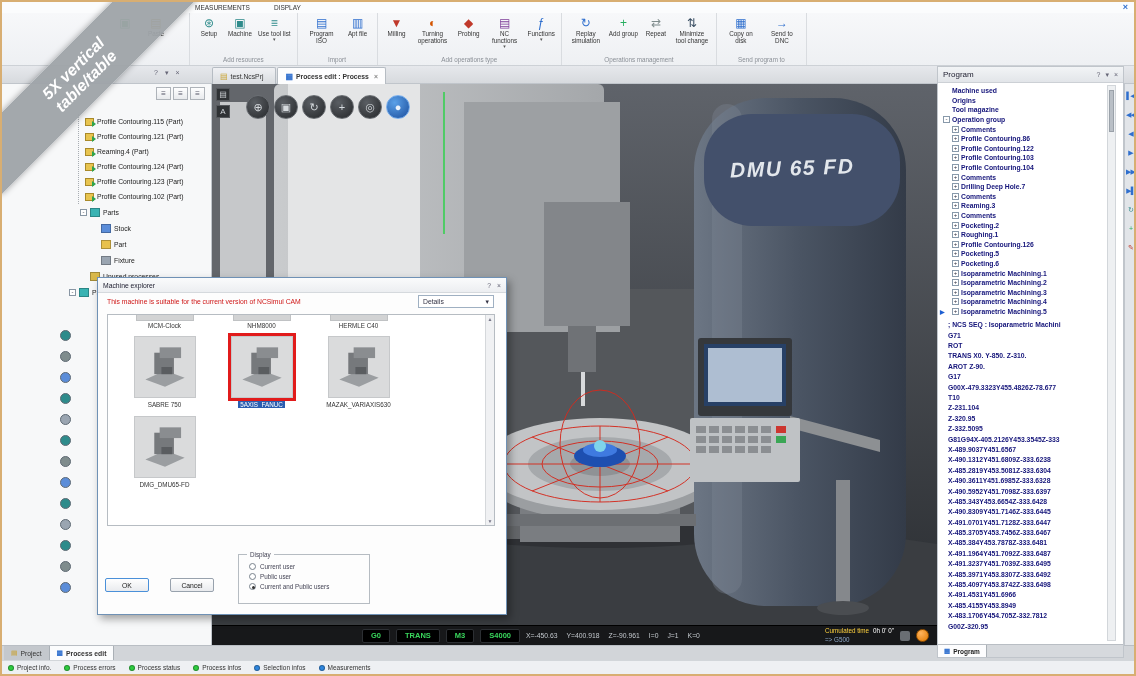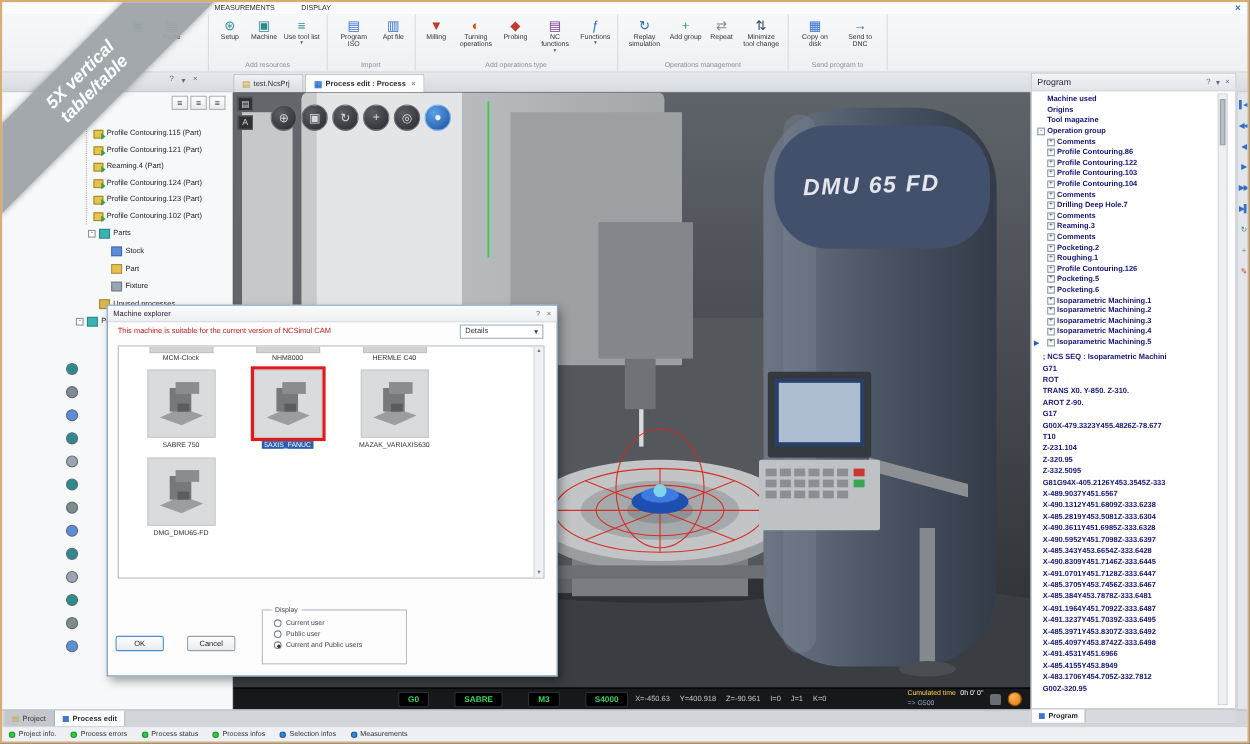--- a/index.html
+++ b/index.html
@@ -51,21 +51,21 @@
 
 
 .viewport{position:absolute;top:82px;left:210px;width:725px;bottom:29px;background:#3a3d41;overflow:hidden}
 .scene-svg{position:absolute;top:0;left:0;width:100%;height:calc(100% - 20px);display:block}
 .vp-mini{position:absolute;left:4px;top:4px;display:flex;flex-direction:column;gap:4px}
 .vp-mini-btn{width:14px;height:13px;background:#2f3235;border:1px solid #55585c;color:#cfd3d7;font-size:8px;display:flex;align-items:center;justify-content:center}
 .vp-controls{position:absolute;left:34px;top:11px;display:flex;gap:4px}
 .vp-cbtn{width:24px;height:24px;border-radius:50%;background:radial-gradient(circle at 35% 30%,#5a5e63,#26282b);border:1px solid #6a6e73;color:#d6dade;font-size:11px;display:flex;align-items:center;justify-content:center}
 .vp-cbtn.accent{background:radial-gradient(circle at 35% 30%,#5aa0e8,#1c4e9c);border-color:#7ab0ee;color:#eaf2fc}
 .vp-statusbar{position:absolute;left:0;right:0;bottom:0;height:20px;background:#17181a;border-top:1px solid #000;display:flex;align-items:center;gap:6px;padding:0 8px 0 150px;font-size:6.8px;color:#c3c8cd}
-.sb-chips{display:flex;gap:23px}
+.sb-chips{display:flex;gap:6px}
 .chip{background:#000;border:1px solid #2c2f33;border-radius:2px;color:#39d65c;font-weight:bold;font-size:7.5px;padding:1.5px 8px}
 .sb-coords{display:flex;gap:9px}
 .coord{color:#c3c8cd}
 .cumul{margin-left:auto;line-height:1.3;font-size:6.3px}
 .cumul .c1{color:#ffd23e}
 .cumul .cv{color:#fff;margin-left:4px}
 .cumul .c2{color:#8fa8c8}
 .sb-sq{width:10px;height:10px;border-radius:2px;background:#6a6e73}
 .sb-orb{width:13px;height:13px;border-radius:50%;background:radial-gradient(circle at 35% 30%,#ffb35c,#e07800);border:1px solid #9c5400}
 
@@ -546,21 +546,21 @@
 
         <div class="vp-cbtn accent">
           <span>●</span>
         </div>
       </div>
 
     <div class="vp-statusbar">
       <div class="sb-chips">
 
       <span class="chip">G0</span>
-          <span class="chip">SABRE</span>
+          <span class="chip">TRANS</span>
           <span class="chip">M3</span>
           <span class="chip">S4000</span>
         </div>
       <div class="sb-coords">
 
       <span class="coord">X=-450.63</span>
           <span class="coord">Y=400.918</span>
           <span class="coord">Z=-90.961</span>
           <span class="coord">I=0</span>
           <span class="coord">J=1</span>

